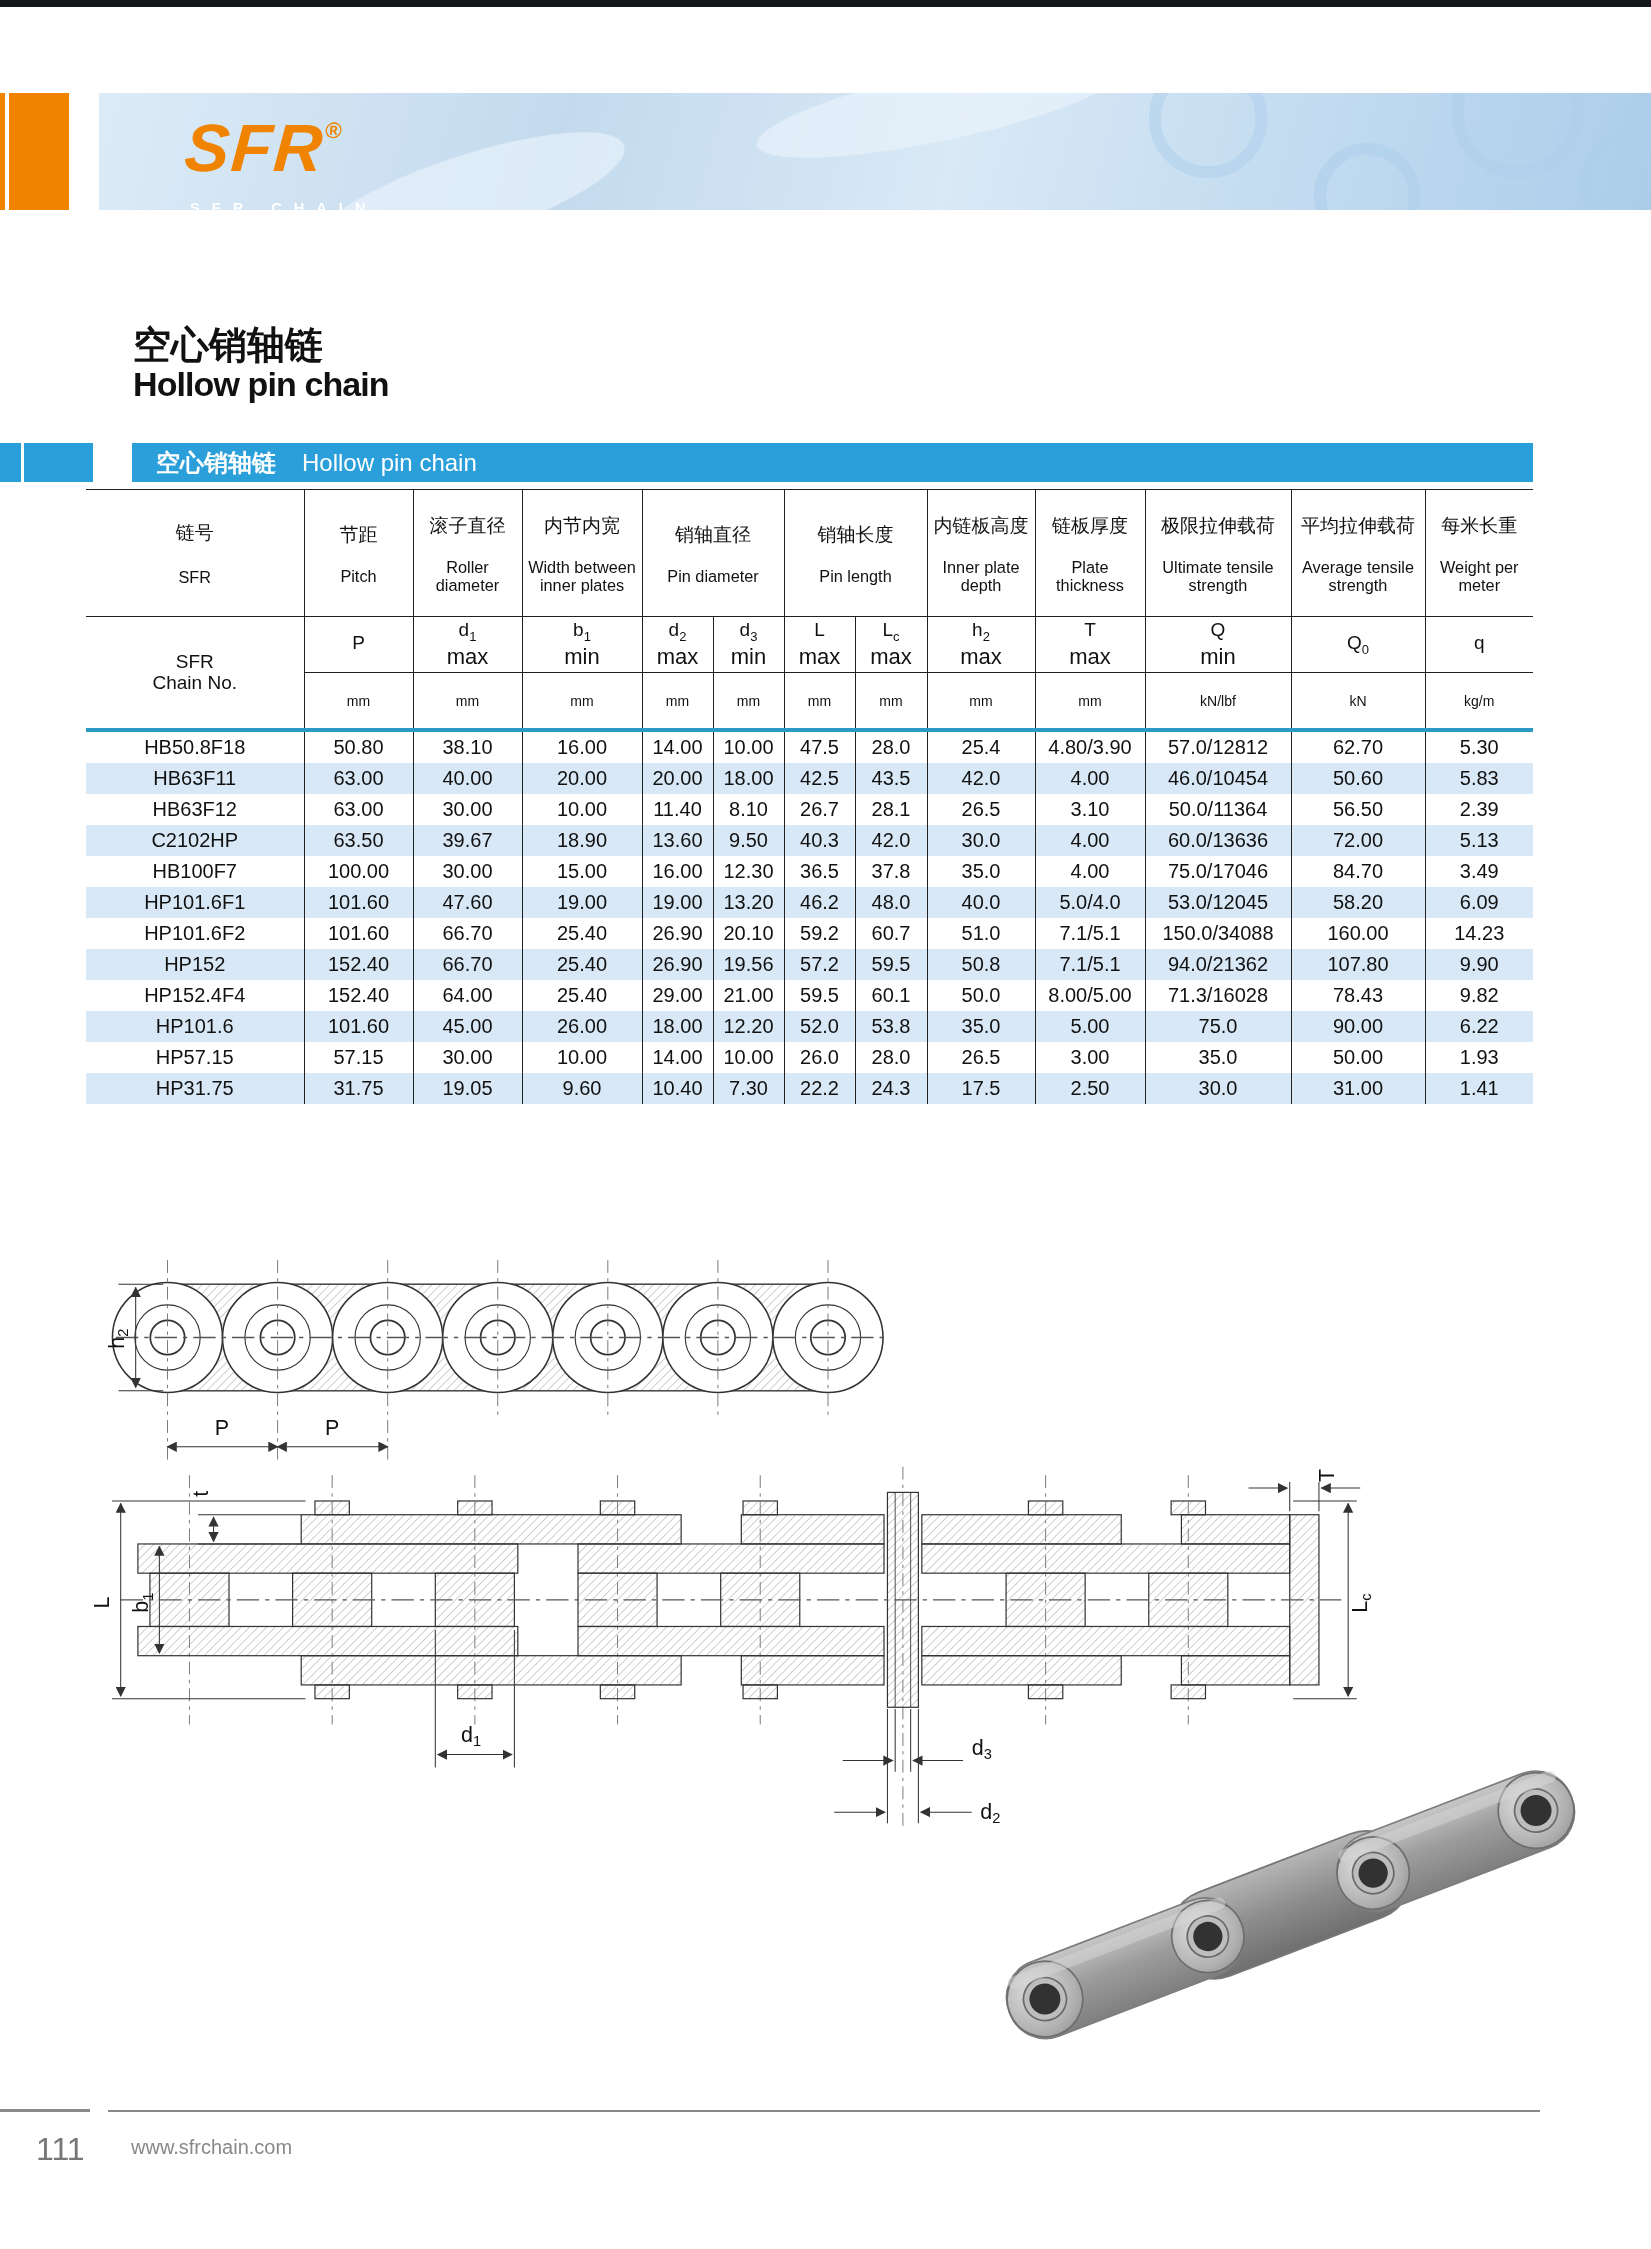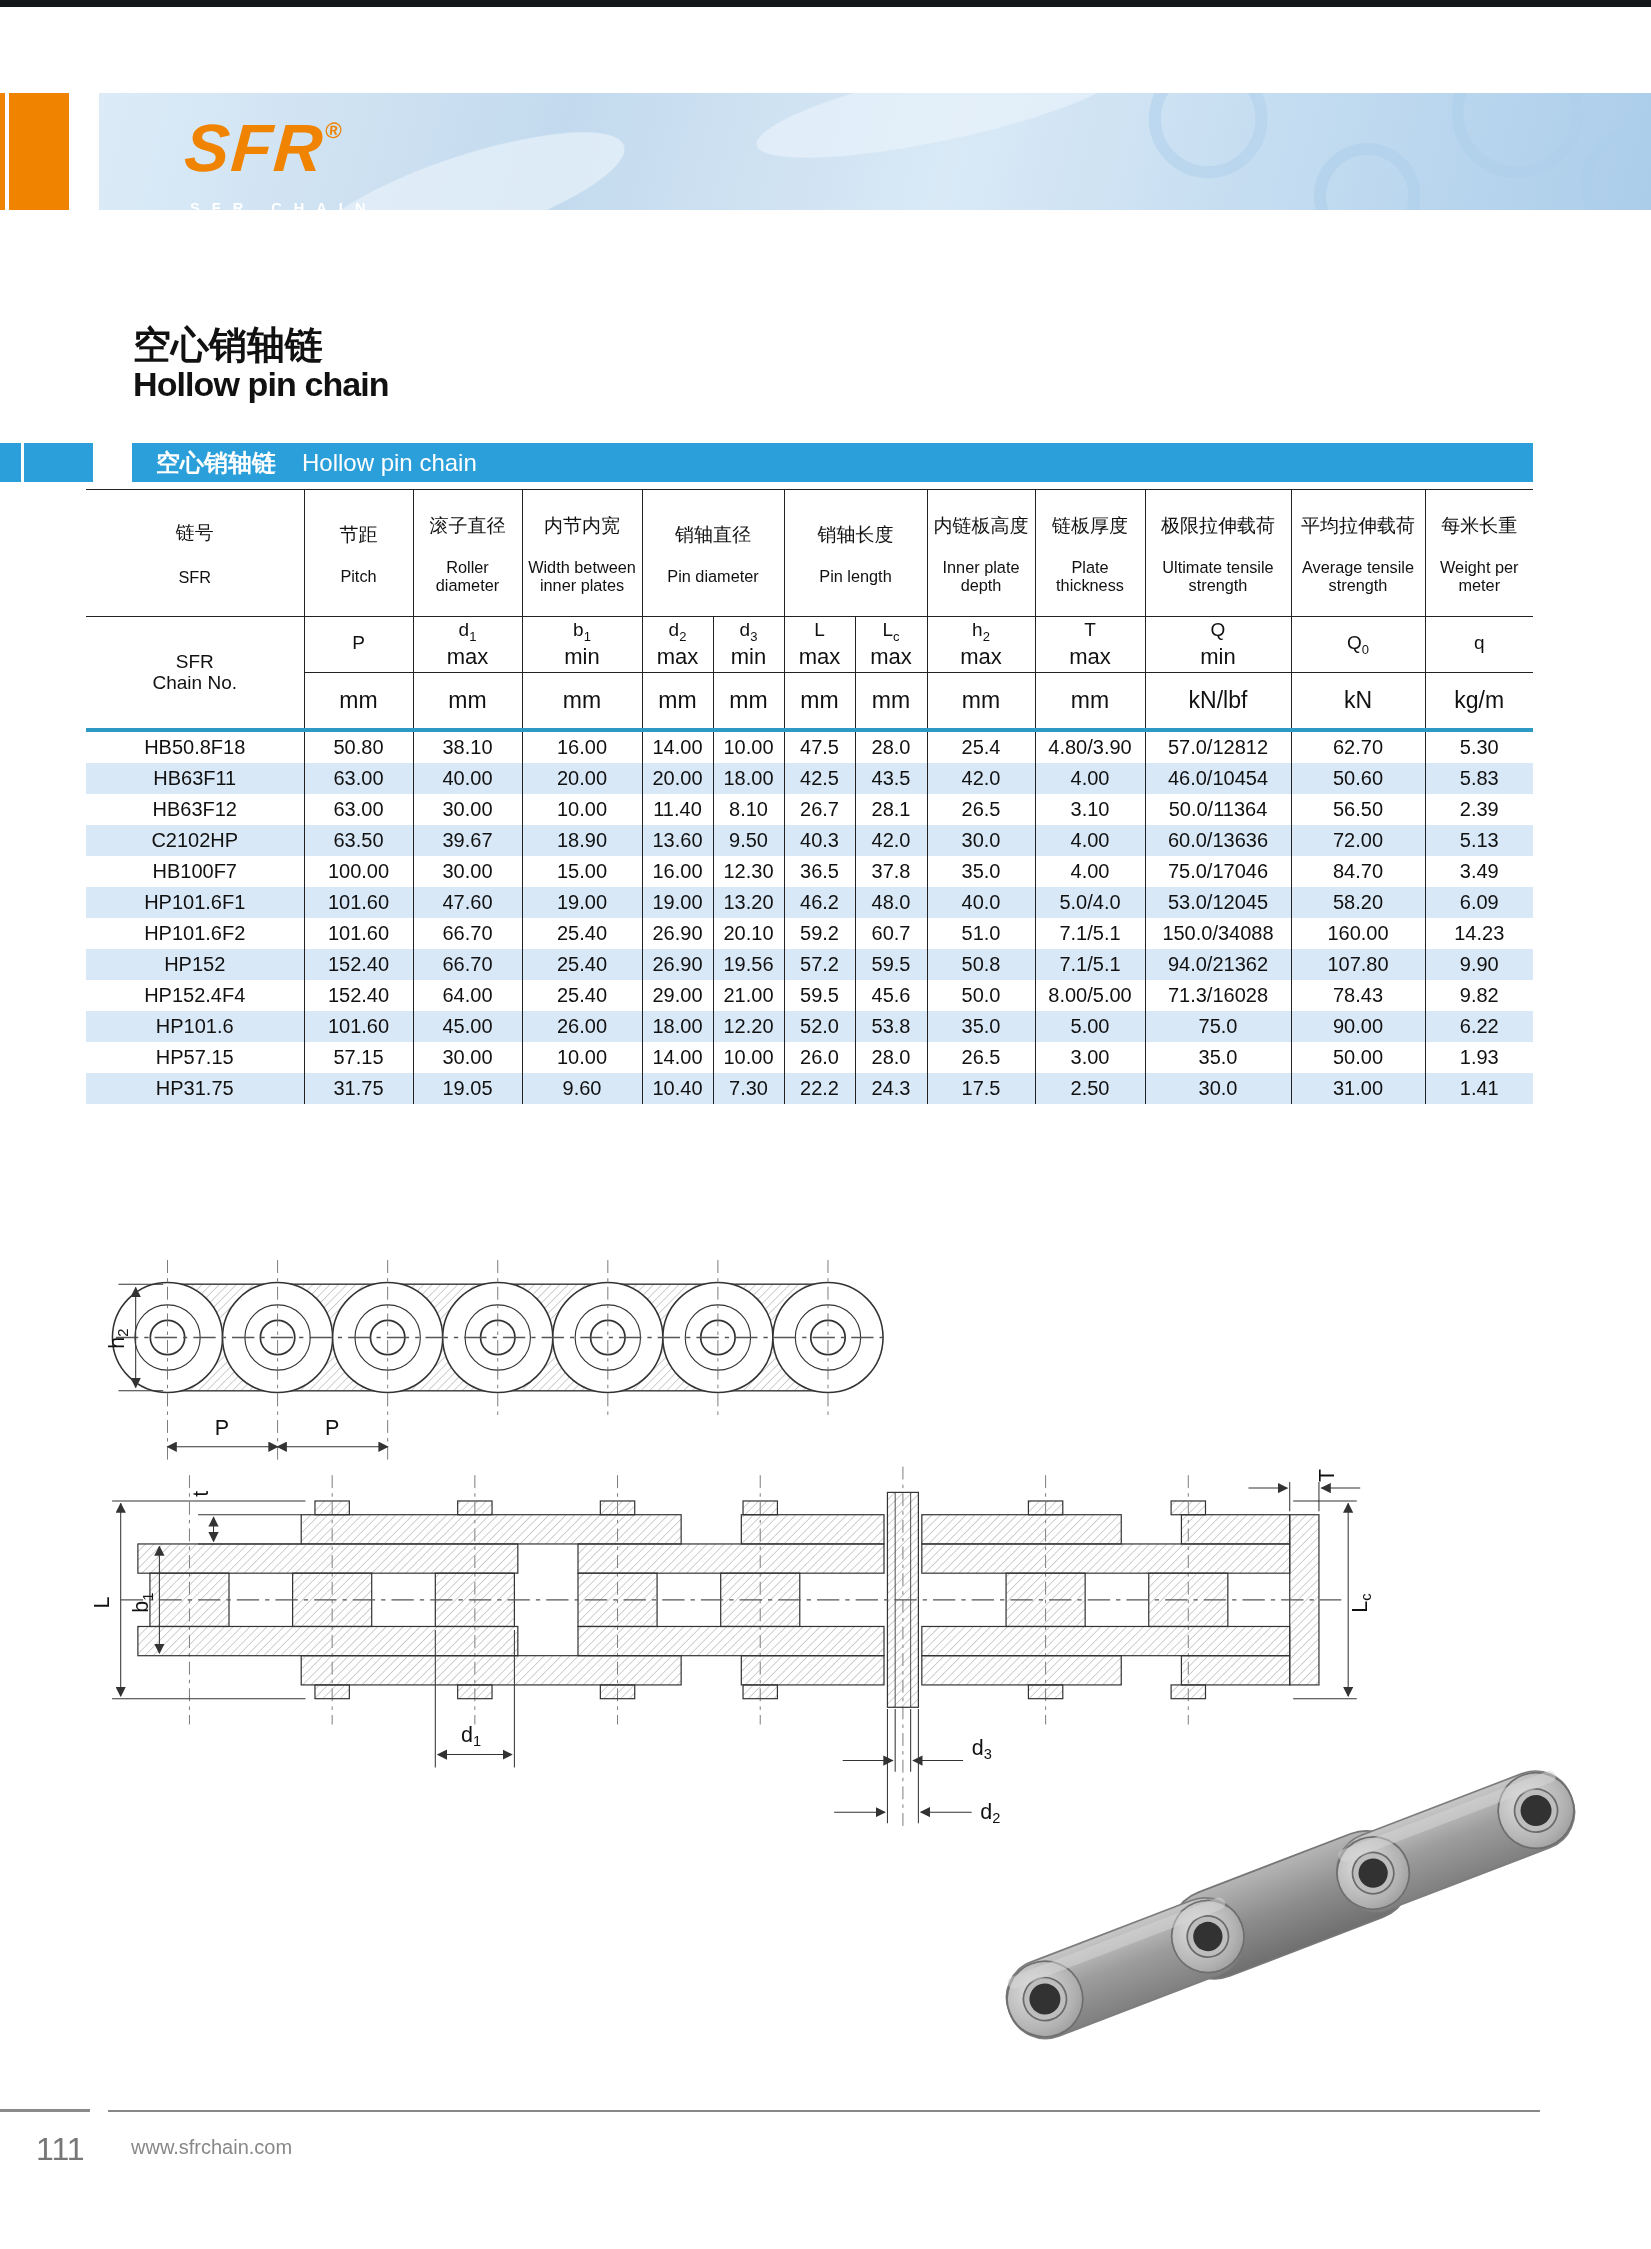--- a/index.html
+++ b/index.html
@@ -40,21 +40,21 @@
   table.spec tr>*:first-child{border-left:none;}
   table.spec tr>*:last-child{border-right:none;}
   tr.h-main th{height:126px;border-bottom:1.3px solid #222;}
   tr.h-main .zh{font-size:19px;margin-bottom:19px;}
   tr.h-main .en{font-size:16.3px;line-height:18px;}
   th.chain-top .zh{margin-bottom:22.4px;}
   tr.h-sym th{height:55px;border-bottom:1.3px solid #222;font-size:19px;}
   tr.h-sym sub{font-size:13px;}
   tr.h-sym .qual{display:block;font-size:22px;margin-top:0.9px;}
   th.chain-sub{border-bottom:4.3px solid #2d9ac6 !important;font-size:17px;line-height:20.6px;}
-  tr.h-unit th{height:55px;font-size:23px;border-bottom:4.3px solid #2d9ac6;}
+  tr.h-unit th{height:55px;font-size:14px;border-bottom:4.3px solid #2d9ac6;}
   tbody.data td{height:31px;font-size:20px;}
   tbody.data tr:nth-child(even){background:#d9e8f7;}
 
   
   .dia{position:absolute;}
   .dim{font-size:25px;fill:#111;}
   .dim .sub{font-size:17px;}
 
   
   .foot-line-a{position:absolute;left:0;top:2109px;width:90px;height:2.6px;background:#8a8a8a;}
@@ -316,21 +316,21 @@
           <td>9.90</td>
         </tr>
         <tr>
           <td>HP152.4F4</td>
           <td>152.40</td>
           <td>64.00</td>
           <td>25.40</td>
           <td>29.00</td>
           <td>21.00</td>
           <td>59.5</td>
-          <td>45.6</td>
+          <td>60.1</td>
           <td>50.0</td>
           <td>8.00/5.00</td>
           <td>71.3/16028</td>
           <td>78.43</td>
           <td>9.82</td>
         </tr>
         <tr>
           <td>HP101.6</td>
           <td>101.60</td>
           <td>45.00</td>

